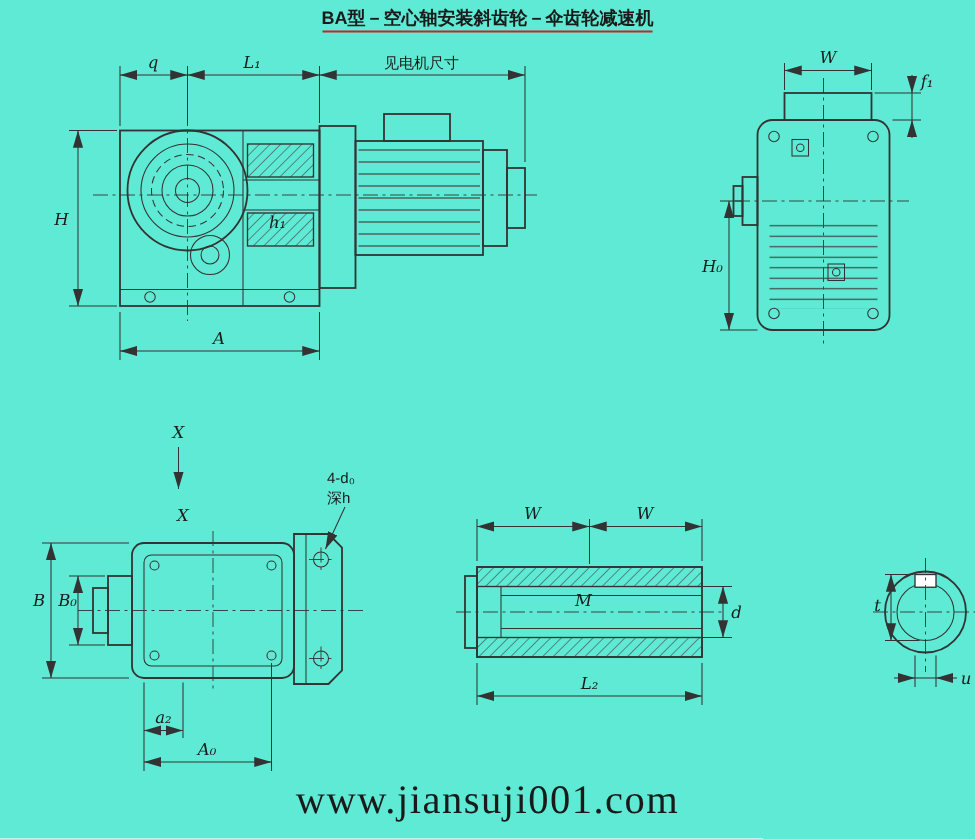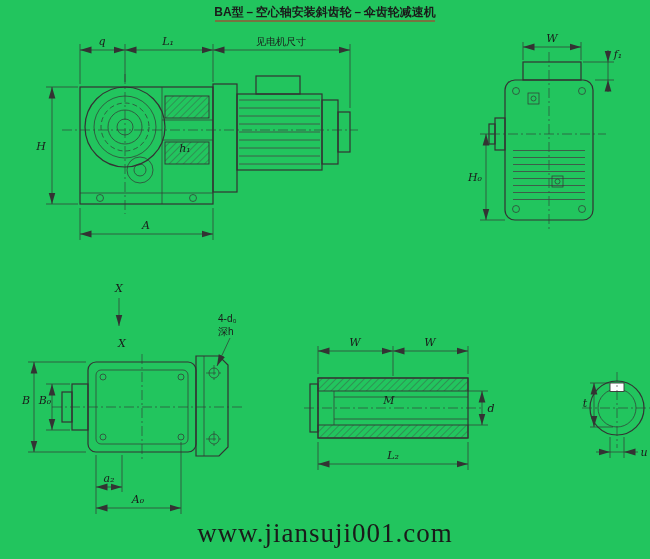--- a/index.html
+++ b/index.html
@@ -1,16 +1,16 @@
 <!DOCTYPE html>
 <html><head>
 <meta charset="utf-8">
 <style>
   html,body{margin:0;padding:0;background:#fff;}
-  #canvas{width:650px;height:559px;position:relative;background:#22c55e;overflow:hidden;}
+  #canvas{width:650px;height:559px;position:relative;background:#5eead4;overflow:hidden;}
   svg{display:block;}
   .ol{fill:none;stroke:#333;stroke-width:1.2;}
   .thin{fill:none;stroke:#333;stroke-width:0.7;}
   .dim{fill:none;stroke:#333;stroke-width:0.7;}
   .cl{fill:none;stroke:#333;stroke-width:0.6;stroke-dasharray:10 3 2 3;}
   .dash{fill:none;stroke:#333;stroke-width:0.7;stroke-dasharray:5 3;}
   .hatchfill{fill:url(#hatch);stroke:#333;stroke-width:0.9;}
   text{fill:#1a1a1a;}
   .dimlab{font:italic 11px "DejaVu Serif","Liberation Serif",serif;}
   .cn{font:10px "Liberation Sans","DejaVu Sans",sans-serif;font-style:normal;}

